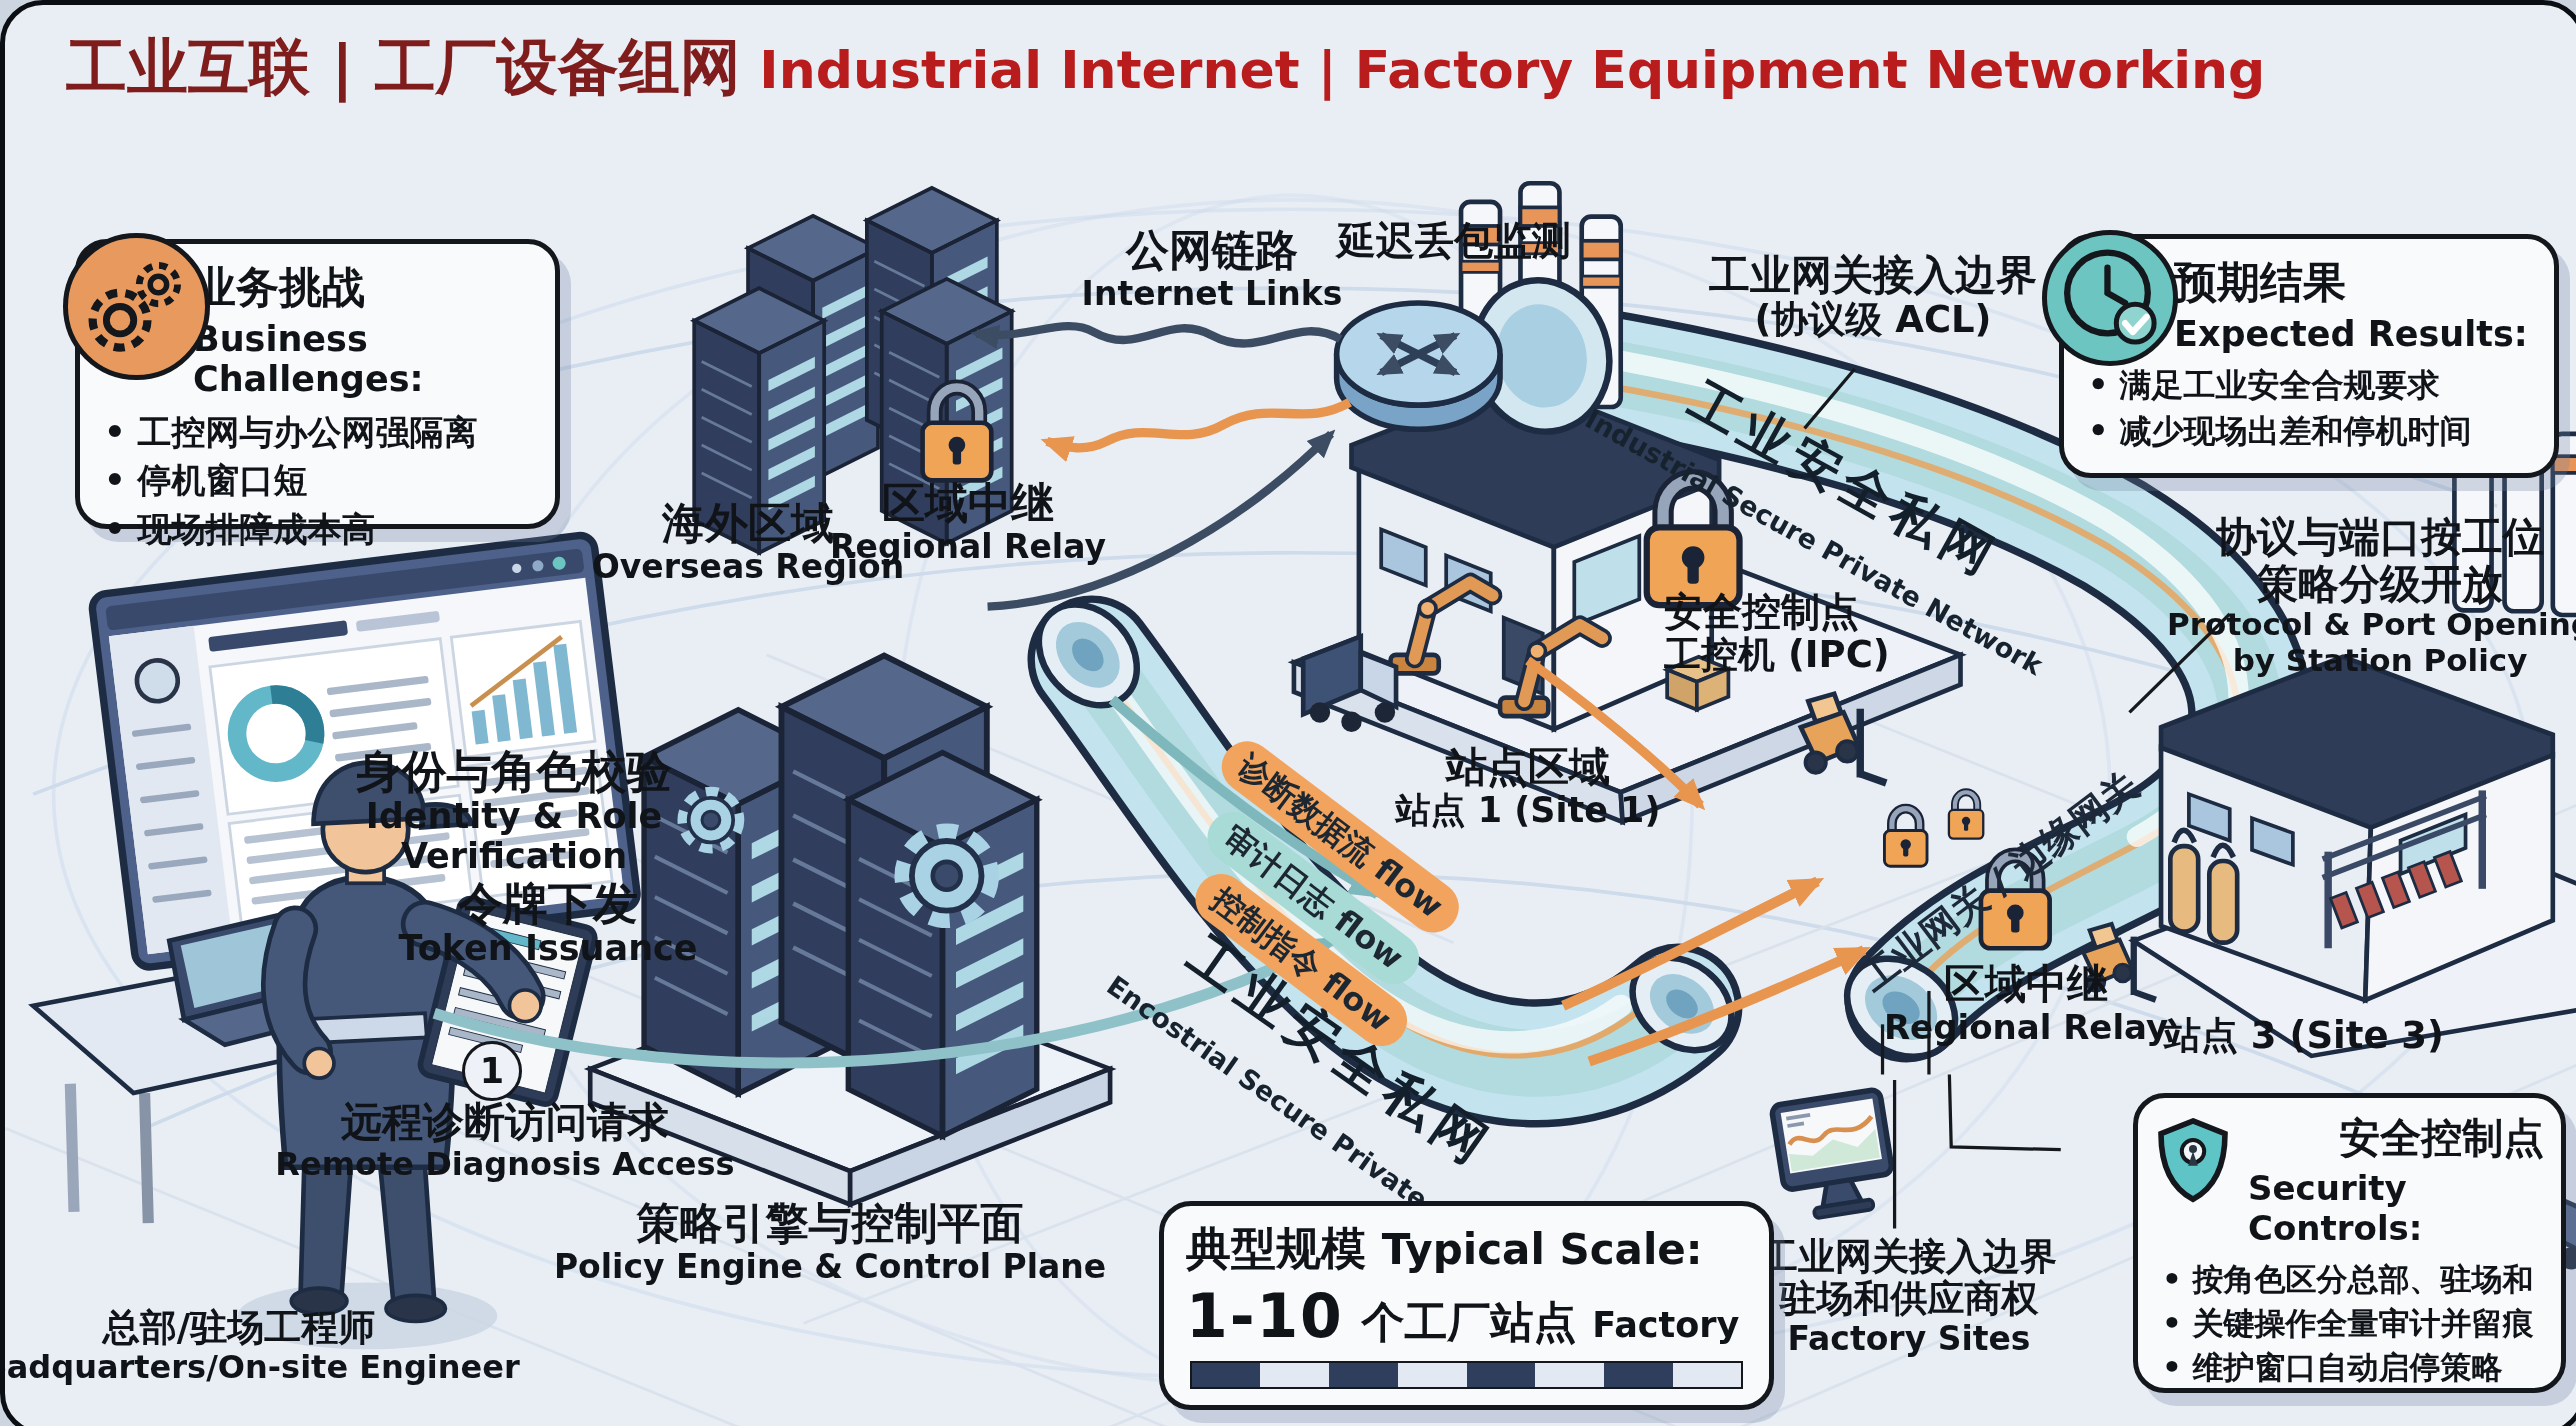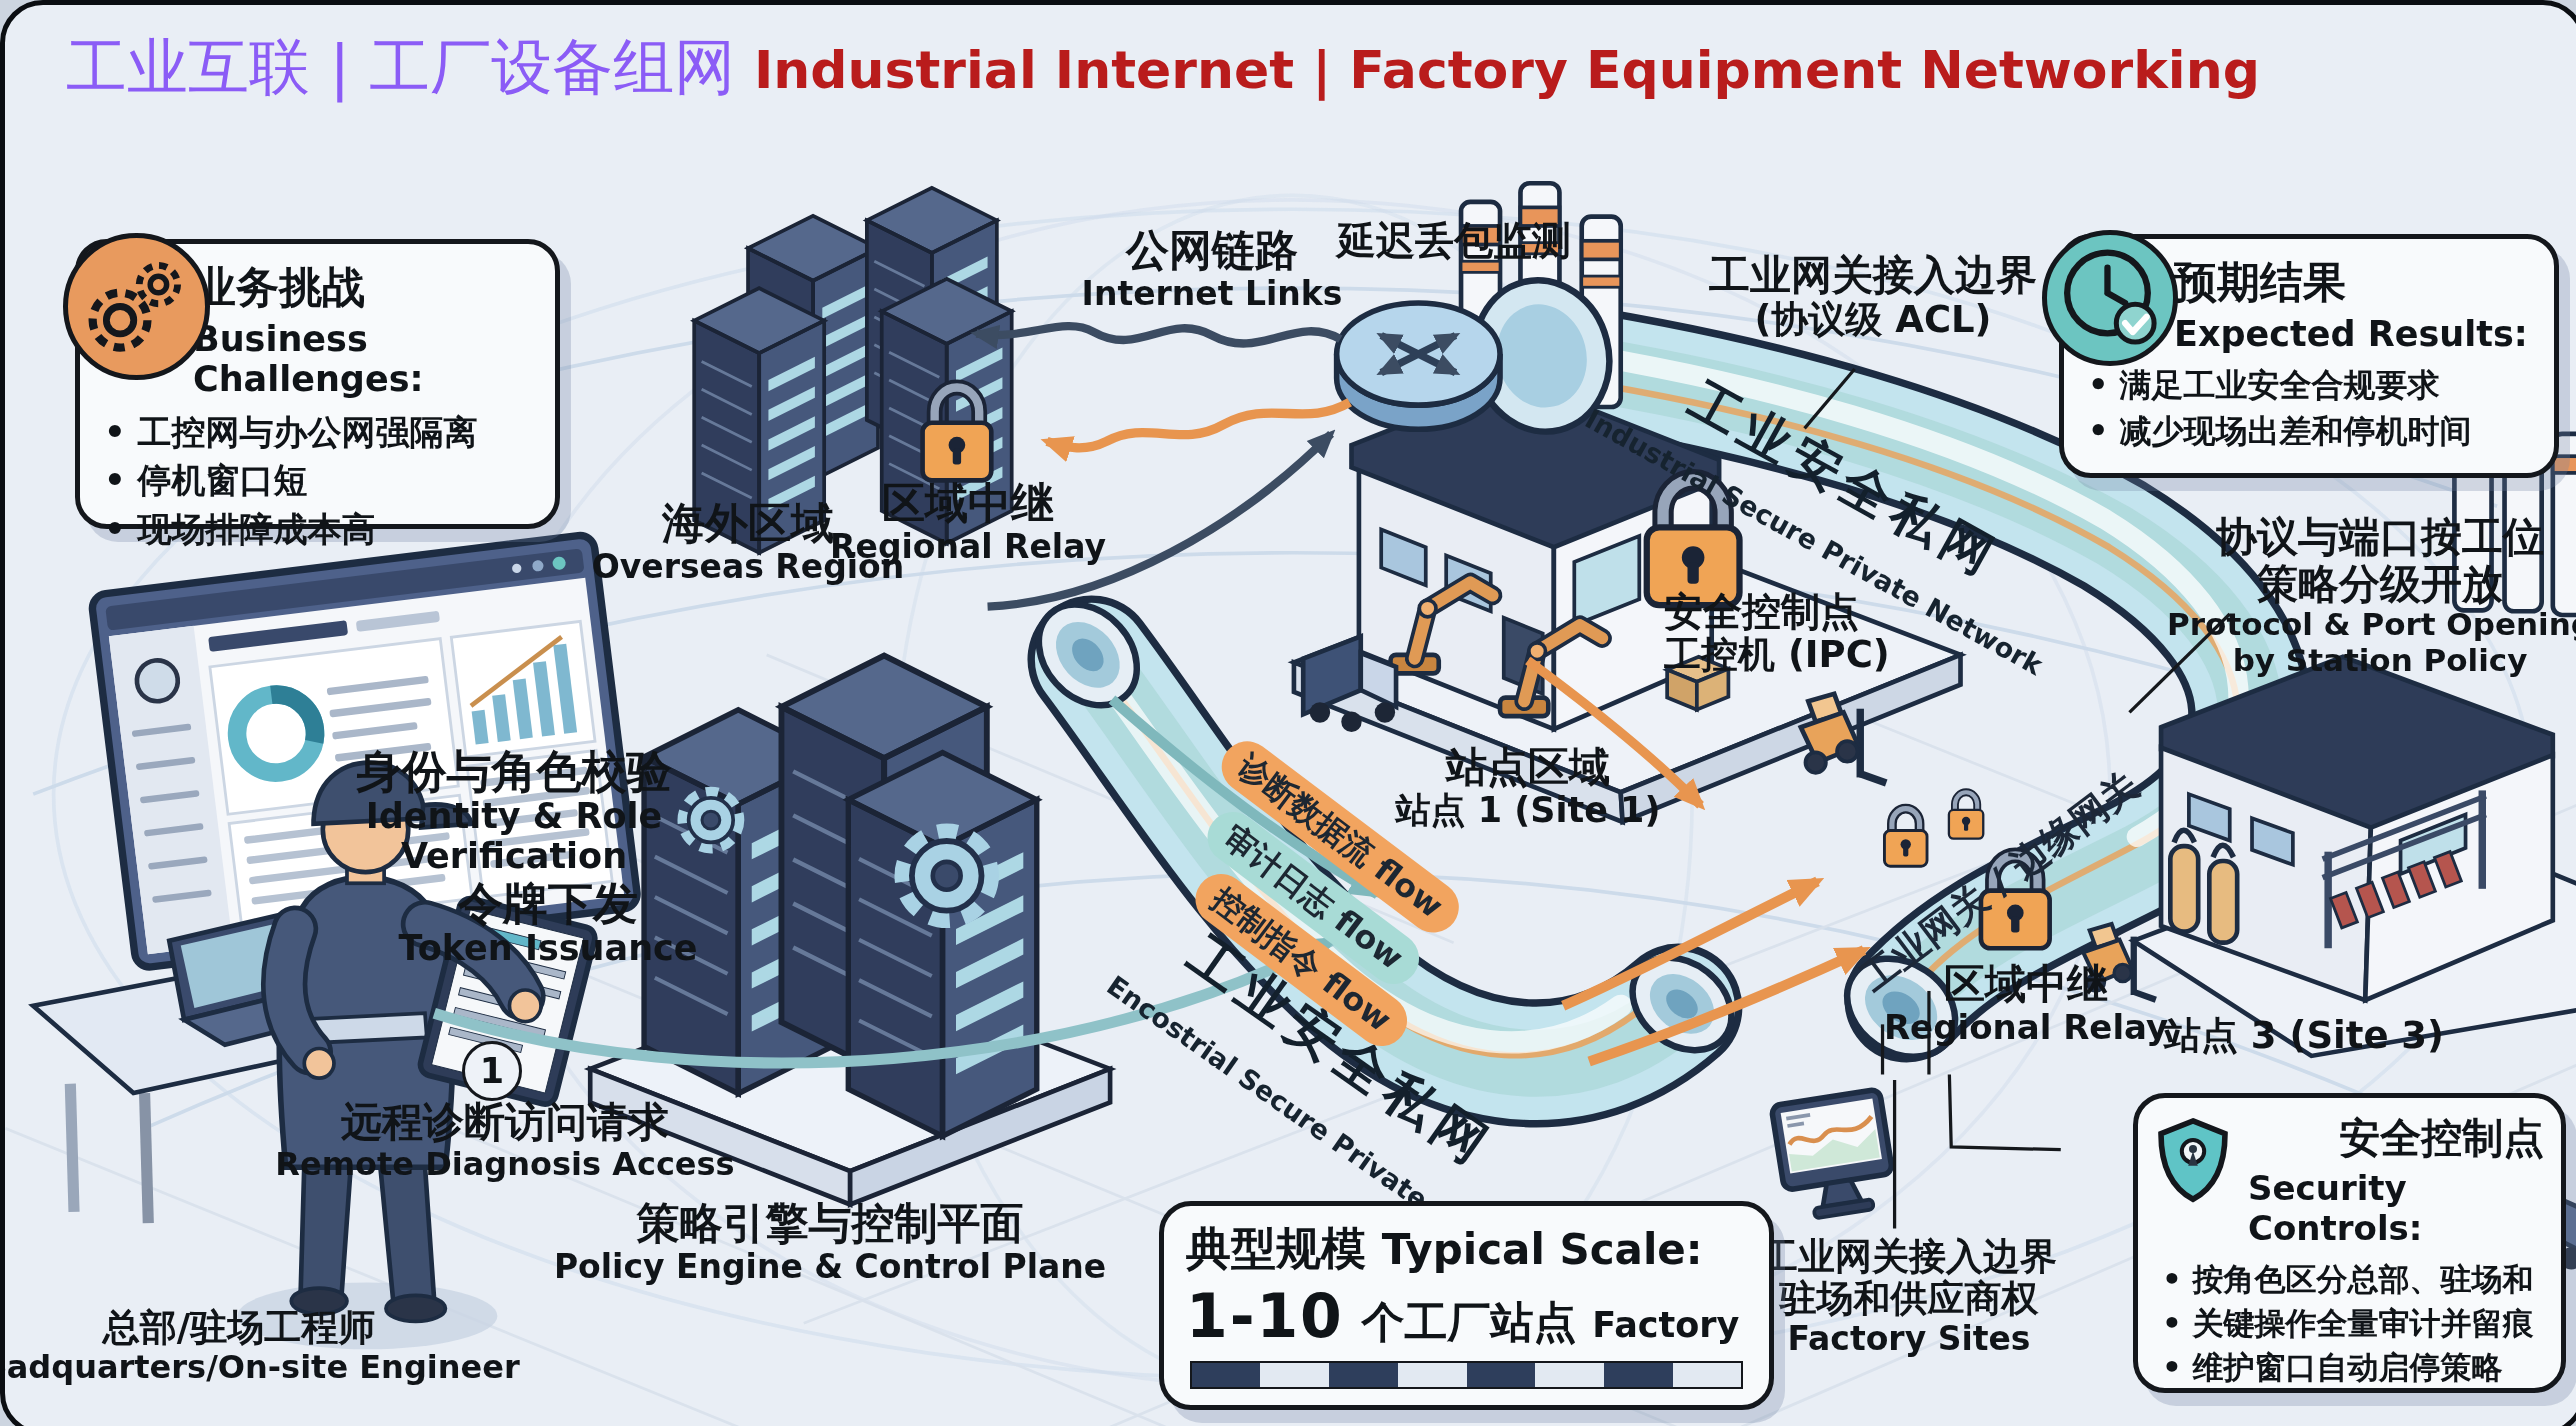--- a/index.html
+++ b/index.html
@@ -12,21 +12,21 @@
   .zh-xl{font-size:45px;font-weight:700;}
   .zh-lg{font-size:43px;font-weight:700;}
   .zh-md{font-size:41px;font-weight:700;}
   .zh-sm{font-size:39px;font-weight:700;}
   .zh-xs{font-size:37px;font-weight:700;}
   .en-lg{font-size:35px;font-weight:600;}
   .en-md{font-size:33px;font-weight:600;}
   .en-sm{font-size:32px;font-weight:600;}
   .en-xs{font-size:31px;font-weight:600;}
   .titlebar{position:absolute;left:61px;top:22px;z-index:3;white-space:nowrap;}
-  .title-zh{font-size:61px;font-weight:400;color:#8b5cf6;text-align:center;}
+  .title-zh{font-size:61px;font-weight:700;color:#7f1d1d;text-align:center;}
   .title-en{font-size:52px;font-weight:700;color:#b91c1c;margin-left:18.6px;}
   .box{position:absolute;background:#f8fafc;border:5.6px solid #14171c;border-radius:32px;
        box-shadow:11px 13px 0 rgba(110,130,160,.28);z-index:3;}
   .icon-circle{position:absolute;border-radius:50%;border:5.6px solid #14171c;z-index:4;}
   .bh{padding:15px 16.7px 1.9px 113px;}
   .bt-zh{font-size:43px;font-weight:700;}
   .bt-en{font-size:35px;font-weight:600;margin-top:1.9px;}
   .bullets{padding:7.4px 13px 0 24px;font-weight:700;line-height:1.42;}
   .bu::before{content:"• ";}
   .b-ch .bullets{font-size:34px;}

